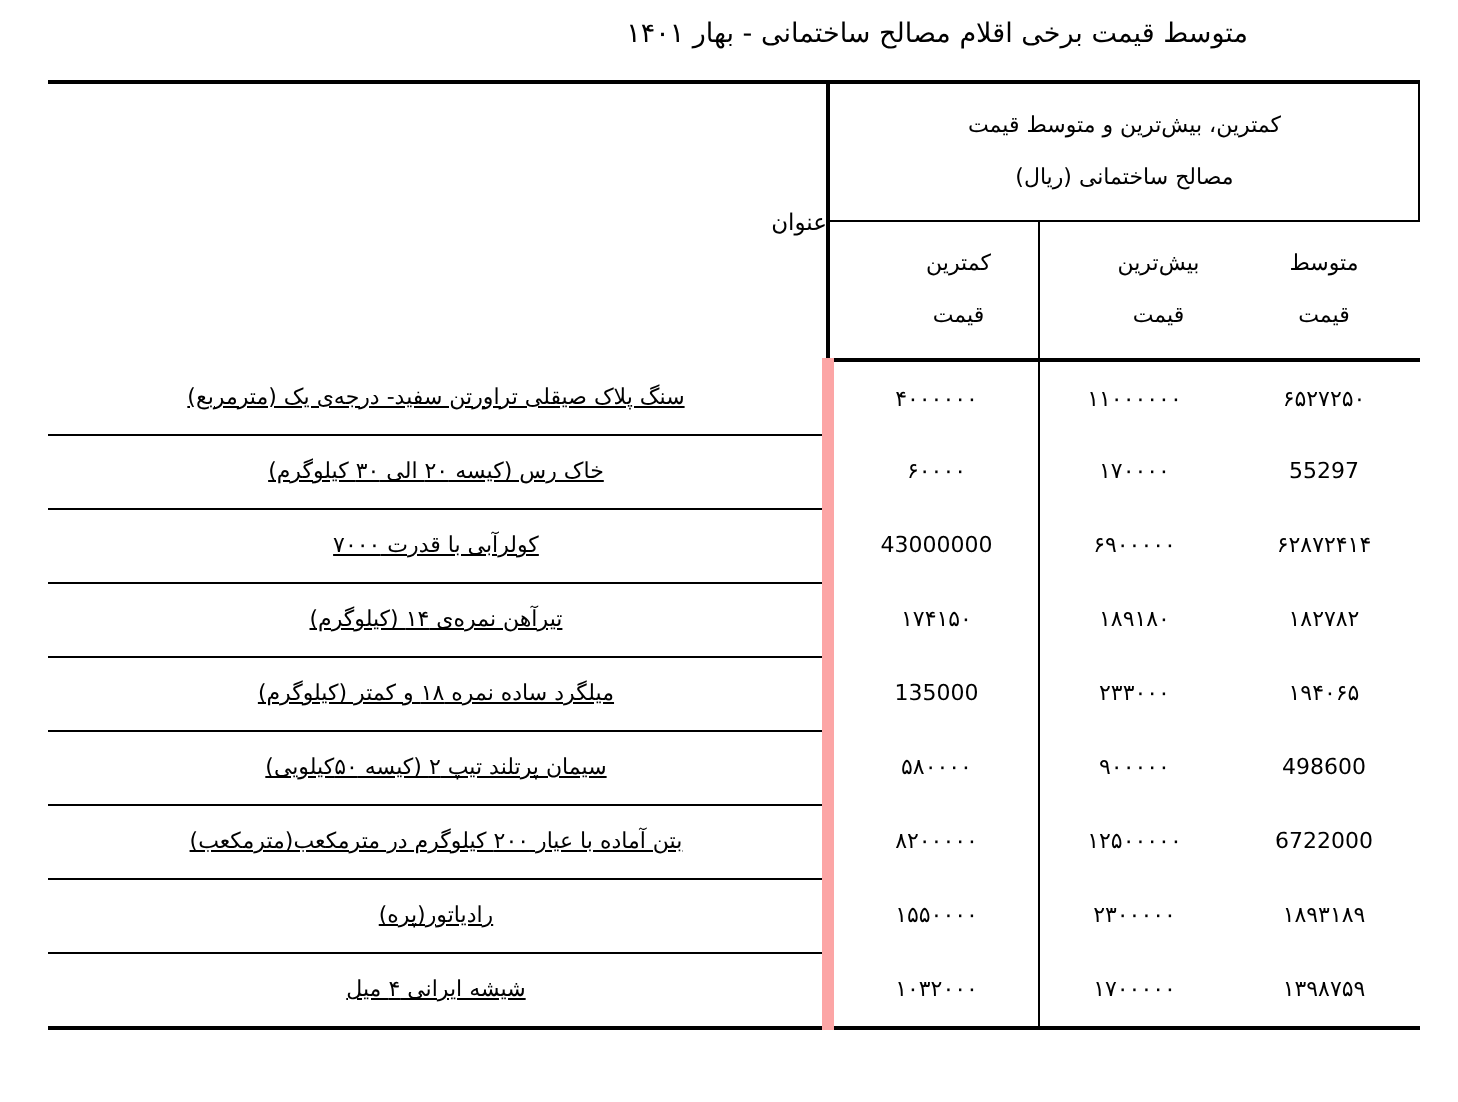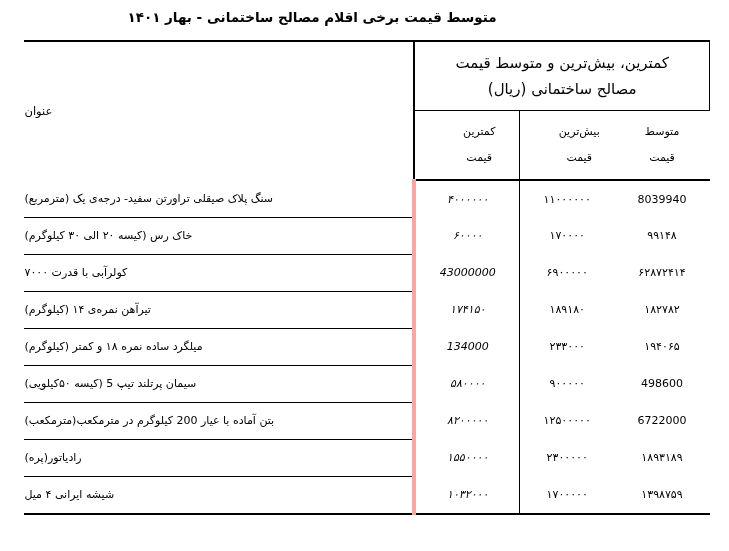--- a/index.html
+++ b/index.html
@@ -15,23 +15,22 @@
     overflow: hidden;
     position: relative;
   }
 
   
   .page-title {
     position: absolute;
     top: 9px;
     left: 0;
     width: 624px;
-    text-align: center;
     font-size: 13.5px;
-    font-weight: bold;
+    font-weight: normal;
     letter-spacing: 0;
     direction: rtl;
   }
 
   
   .table-wrap {
     position: absolute;
     top: 40px;
     left: 25px;
     width: 685px;
@@ -48,31 +47,31 @@
     padding: 0;
     margin: 0;
     font-weight: normal;
     vertical-align: middle;
   }
 
   
   .hdr-group {
     height: 68px;
     text-align: center;
-    font-size: 15px;
+    font-size: 11px;
     line-height: 26px;
     border-left: 1.2px solid #000;  
     border-right: 1.2px solid #000; 
     border-top: 2.5px solid #000;
   }
   .hdr-group .l1 { display: block; }
   .hdr-group .l2 { display: block; }
 
   .hdr-title-cell {
-    text-align: left;
+    text-align: right;
     font-size: 11.5px;
     border-top: 2.5px solid #000;
     border-right: 2px solid #000;  
     border-left: 0;
   }
 
   .sub-hdr {
     height: 68px;
     text-align: center;
     font-size: 11px;
@@ -85,30 +84,31 @@
   .sub-hdr.edge-right { border-right: 1.2px solid #000; }
   .sub-hdr.div-left  { border-left: 1.2px solid #000; padding-left: 24px; }
 
   
   .num-cell {
     height: 36px;
     text-align: center;
     font-size: 11px;
     white-space: nowrap;
   }
-  .num-cell.edge-right { border-right: 1.2px solid #000; font-style: italic; }
+  .num-cell.edge-right { border-right: 1.2px solid #000; }
 
   .title-cell {
     height: 36px;
-    text-align: left;           
+    text-align: center;           
     font-size: 11px;
     padding-left: 18px;
-    border-right: 4px solid #fca5a5;  
+    border-right: 6px solid #fca5a5;  
     border-bottom: 1.2px solid #000;
     white-space: nowrap;
+    text-decoration: underline;
   }
   .title-cell.first { border-top: 0; }
 
   
   tr.last-row .num-cell,
   tr.last-row .title-cell { border-bottom: 2.5px solid #000; }
 </style>
 </head>
 <body>
 
@@ -141,28 +141,28 @@
           <span class="l1">بیش‌ترین</span>
           <span class="l2">قیمت</span>
         </td>
         <td class="sub-hdr div-left edge-right">
           <span class="l1">کمترین</span>
           <span class="l2">قیمت</span>
         </td>
       </tr>
 
       <tr>
-        <td class="num-cell">8039940</td>
+        <td class="num-cell">۶۵۲۷۲۵۰</td>
         <td class="num-cell">۱۱۰۰۰۰۰۰</td>
         <td class="num-cell edge-right">۴۰۰۰۰۰۰</td>
         <td class="title-cell first">سنگ پلاک صیقلی تراورتن سفید- درجه‌ی یک (مترمربع)</td>
       </tr>
 
       <tr>
-        <td class="num-cell">۹۹۱۴۸</td>
+        <td class="num-cell">55297</td>
         <td class="num-cell">۱۷۰۰۰۰</td>
         <td class="num-cell edge-right">۶۰۰۰۰</td>
         <td class="title-cell">خاک رس (کیسه ۲۰ الی ۳۰ کیلوگرم)</td>
       </tr>
 
       <tr>
         <td class="num-cell">۶۲۸۷۲۴۱۴</td>
         <td class="num-cell">۶۹۰۰۰۰۰</td>
         <td class="num-cell edge-right">43000000</td>
         <td class="title-cell">کولرآبی با قدرت ۷۰۰۰</td>
@@ -171,36 +171,36 @@
       <tr>
         <td class="num-cell">۱۸۲۷۸۲</td>
         <td class="num-cell">۱۸۹۱۸۰</td>
         <td class="num-cell edge-right">۱۷۴۱۵۰</td>
         <td class="title-cell">تیرآهن نمره‌ی ۱۴ (کیلوگرم)</td>
       </tr>
 
       <tr>
         <td class="num-cell">۱۹۴۰۶۵</td>
         <td class="num-cell">۲۳۳۰۰۰</td>
-        <td class="num-cell edge-right">134000</td>
+        <td class="num-cell edge-right">135000</td>
         <td class="title-cell">میلگرد ساده نمره ۱۸ و کمتر (کیلوگرم)</td>
       </tr>
 
       <tr>
         <td class="num-cell">498600</td>
         <td class="num-cell">۹۰۰۰۰۰</td>
         <td class="num-cell edge-right">۵۸۰۰۰۰</td>
-        <td class="title-cell">سیمان پرتلند تیپ 5 (کیسه ۵۰کیلویی)</td>
+        <td class="title-cell">سیمان پرتلند تیپ ۲ (کیسه ۵۰کیلویی)</td>
       </tr>
 
       <tr>
         <td class="num-cell">6722000</td>
         <td class="num-cell">۱۲۵۰۰۰۰۰</td>
         <td class="num-cell edge-right">۸۲۰۰۰۰۰</td>
-        <td class="title-cell">بتن آماده با عیار 200 کیلوگرم در مترمکعب(مترمکعب)</td>
+        <td class="title-cell">بتن آماده با عیار ۲۰۰ کیلوگرم در مترمکعب(مترمکعب)</td>
       </tr>
 
       <tr>
         <td class="num-cell">۱۸۹۳۱۸۹</td>
         <td class="num-cell">۲۳۰۰۰۰۰</td>
         <td class="num-cell edge-right">۱۵۵۰۰۰۰</td>
         <td class="title-cell">رادیاتور(پره)</td>
       </tr>
 
       <tr class="last-row">

